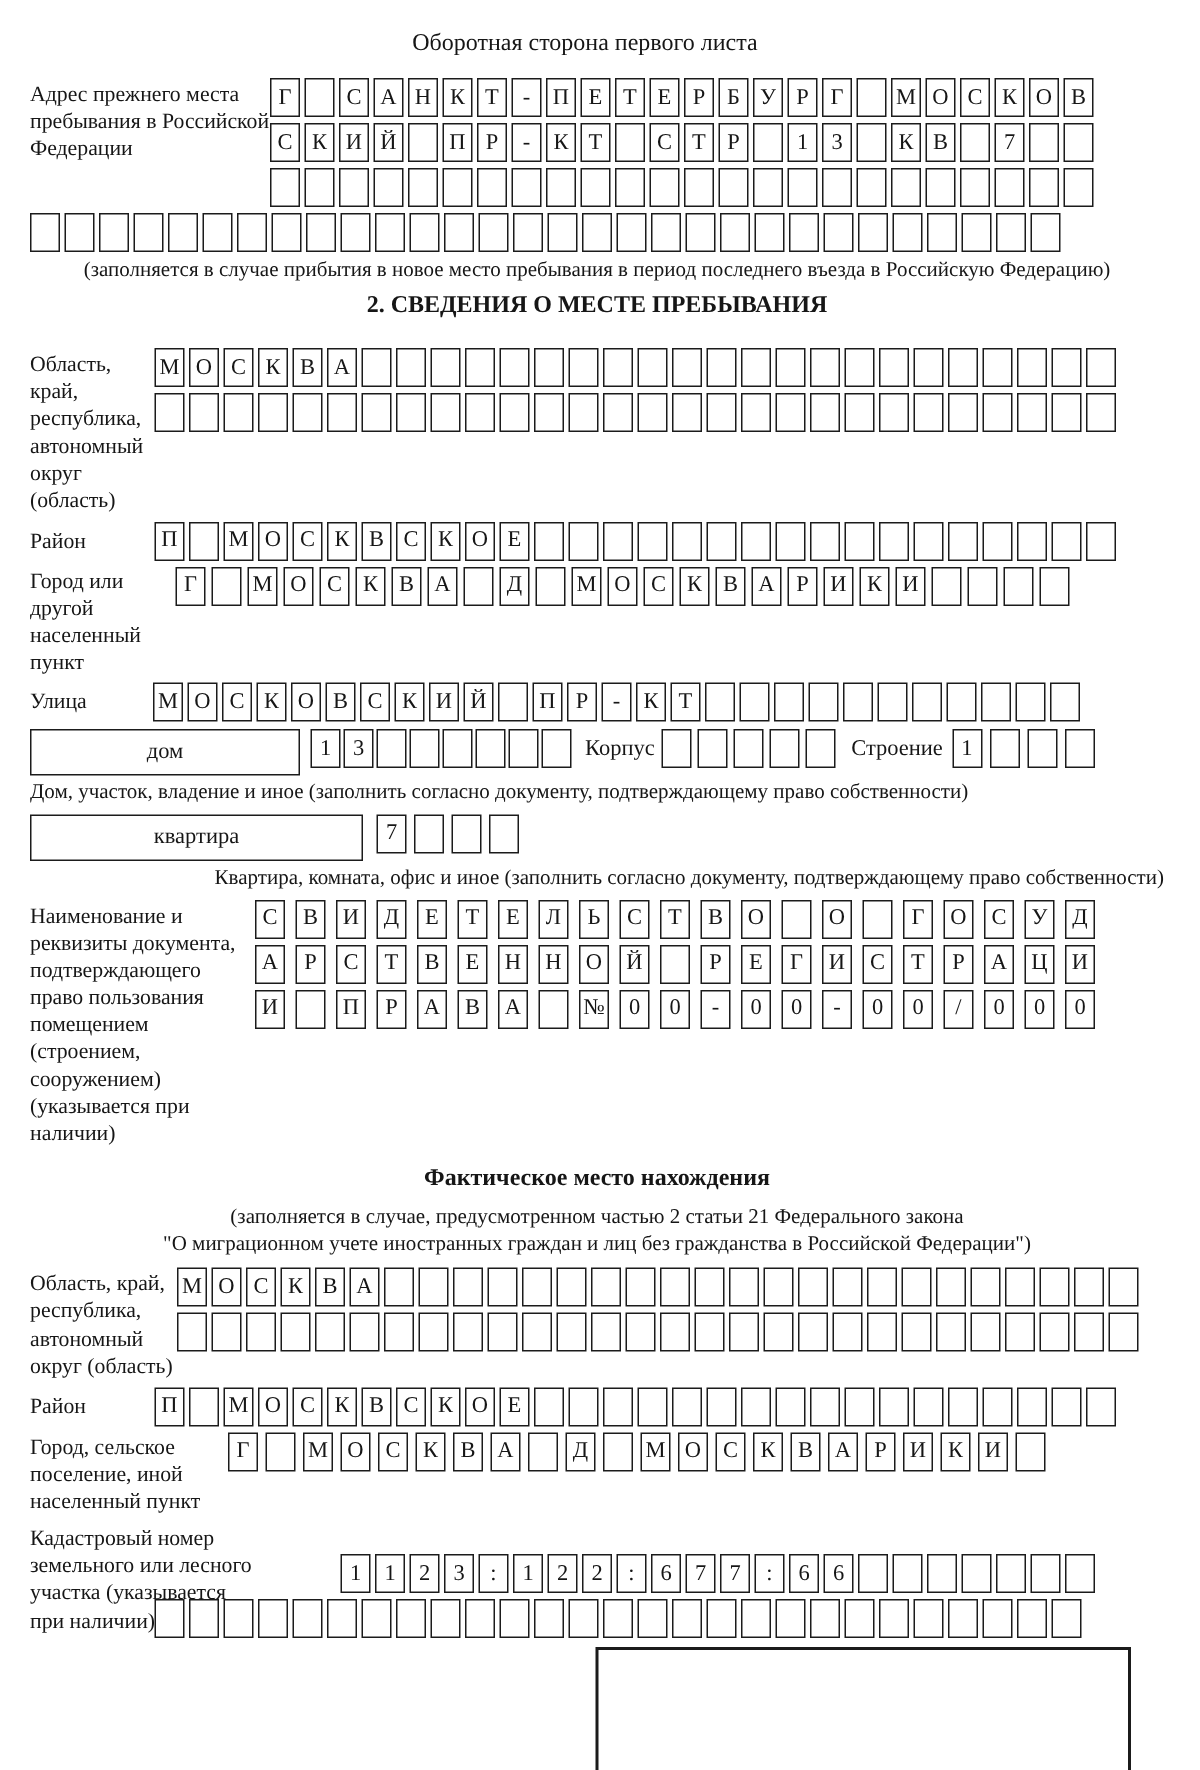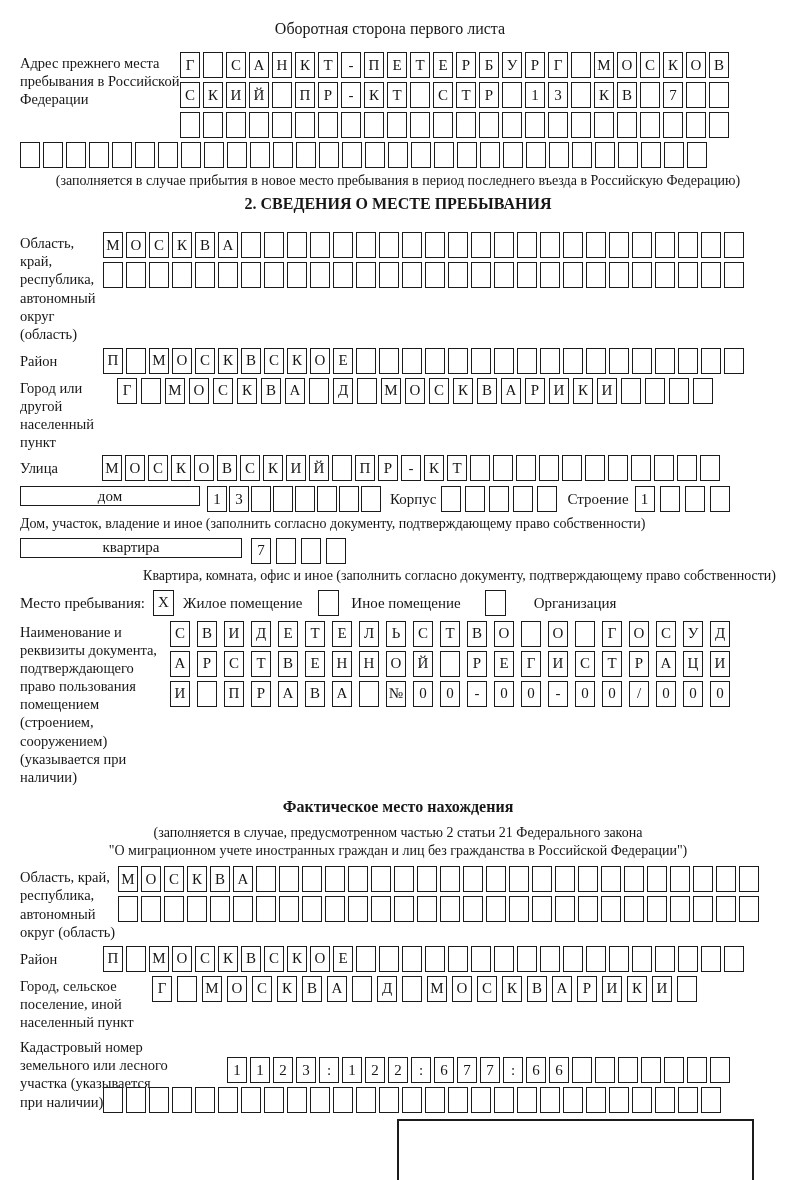--- a/index.html
+++ b/index.html
@@ -13,21 +13,21 @@
   .cells{display:flex;gap:3px;}
   .cells.gap4{gap:4px;}
   .cells.gap5{gap:5px;}
   .cells.wide{gap:7px;}
   .cell{width:20px;height:26px;border:1.7px solid #1b1b1b;box-sizing:border-box;
         display:flex;align-items:center;justify-content:center;
         font-size:15px;flex-shrink:0;background:#fff;}
   .caption{font-size:14px;line-height:1.3;}
   .caption.center{text-align:center;}
   .h-bold{font-weight:bold;font-size:16px;text-align:center;}
-  .bigbox-label{height:20px;border:1.7px solid #1b1b1b;box-sizing:border-box;
+  .bigbox-label{height:31px;border:1.7px solid #1b1b1b;box-sizing:border-box;
         display:flex;align-items:center;justify-content:center;font-size:15px;flex-shrink:0;}
   .inline-lbl{font-size:15px;white-space:nowrap;line-height:26px;}
   .checkbox{width:21px;height:26px;border:1.7px solid #1b1b1b;box-sizing:border-box;
         display:flex;align-items:center;justify-content:center;font-size:15px;flex-shrink:0;}
   .stamp-wrap{width:357px;margin-left:auto;margin-right:22px;margin-top:6px;}
   .stamp-box{width:357px;height:176px;border:2px solid #1b1b1b;box-sizing:border-box;}
 </style>
 </head>
 <body>
 
@@ -352,29 +352,20 @@
     <div class="bigbox-label" style="width:222px;">квартира</div>
     <div class="cells gap5" style="margin-left:9px;">
         <span class="cell">7</span>
         <span class="cell"></span>
         <span class="cell"></span>
         <span class="cell"></span>
       </div>
   </div>
   <div class="caption" style="margin-top:3px;text-align:right;">Квартира, комната, офис и иное (заполнить согласно документу, подтверждающему право собственности)</div>
 
-  <div style="display:flex;align-items:center;margin-top:5px;">
-    <div class="inline-lbl">Место пребывания:</div>
-    <div class="checkbox" style="margin-left:8px;">X</div>
-    <div class="inline-lbl" style="margin-left:9px;">Жилое помещение</div>
-    <div class="checkbox" style="margin-left:16px;"></div>
-    <div class="inline-lbl" style="margin-left:12px;">Иное помещение</div>
-    <div class="checkbox" style="margin-left:24px;"></div>
-    <div class="inline-lbl" style="margin-left:28px;">Организация</div>
-  </div>
 
   <div class="field" style="margin-top:5px;">
     <div class="lbl" style="width:143px;padding-top:2px;padding-right:8px;box-sizing:border-box;width:150px;">Наименование и реквизиты документа, подтверждающего право пользования помещением (строением, сооружением) (указывается при наличии)</div>
     <div class="cellcol">
       <div class="cells wide">
           <span class="cell">С</span>
           <span class="cell">В</span>
           <span class="cell">И</span>
           <span class="cell">Д</span>
           <span class="cell">Е</span>

